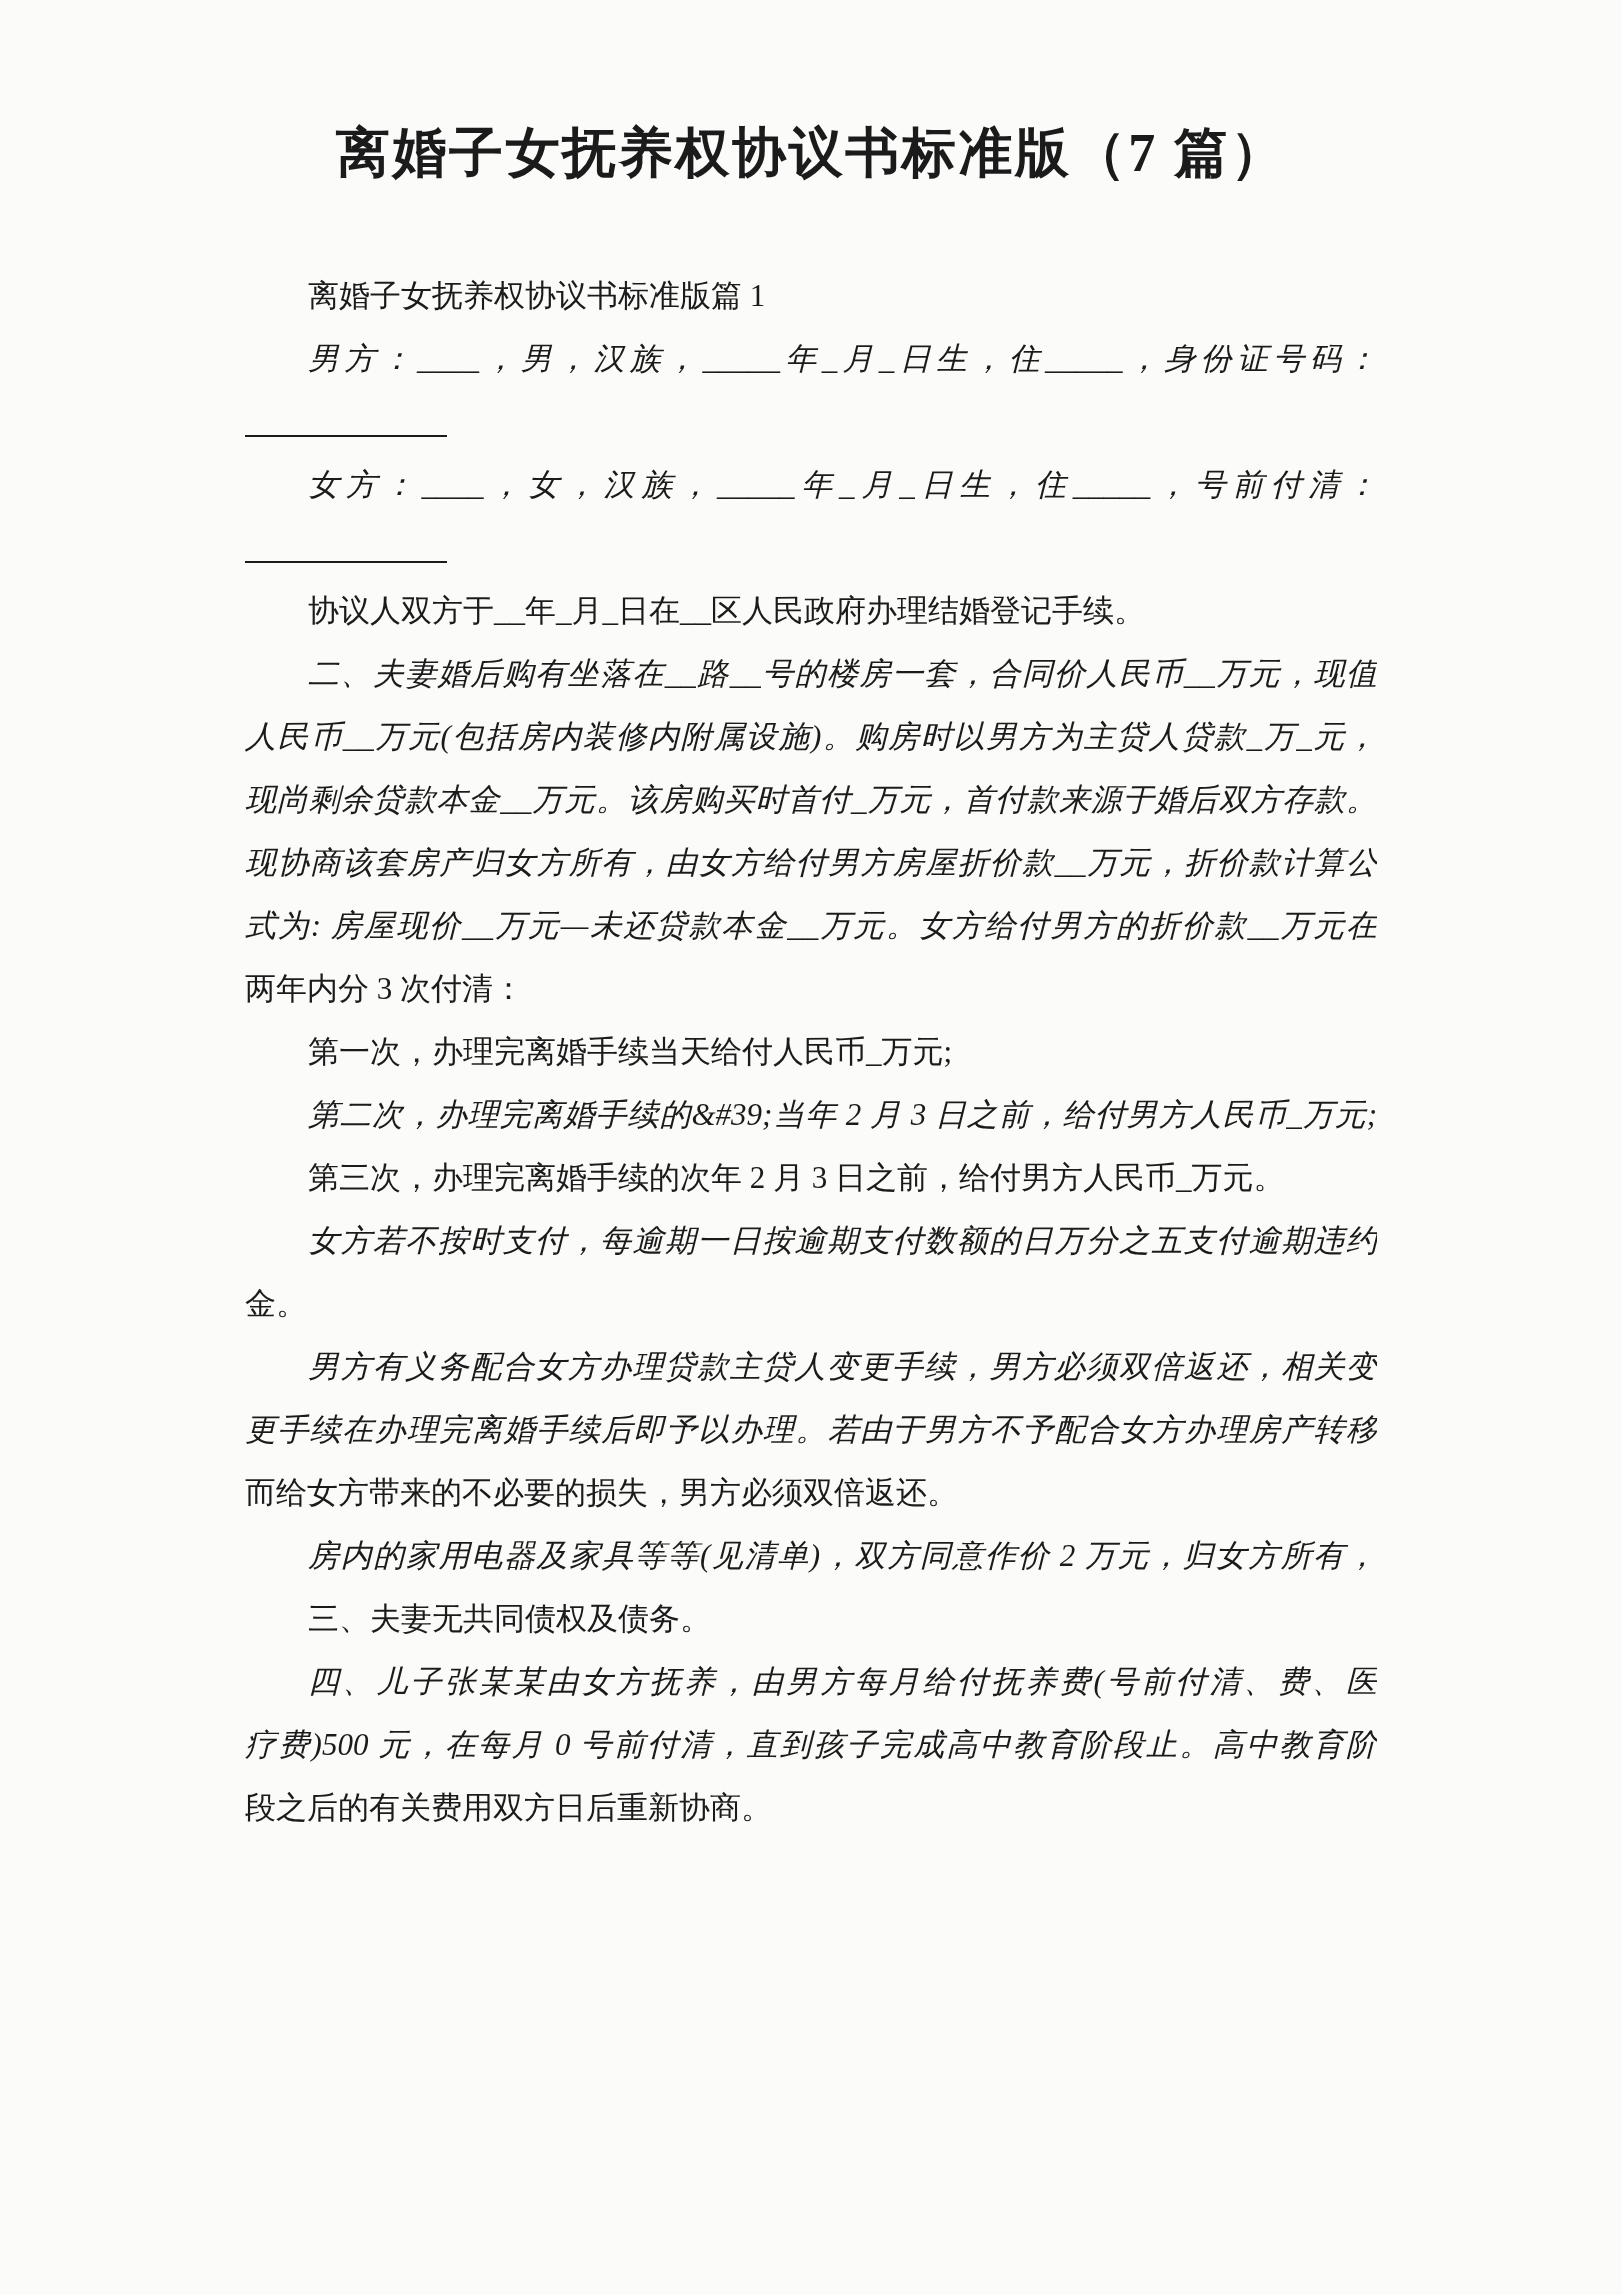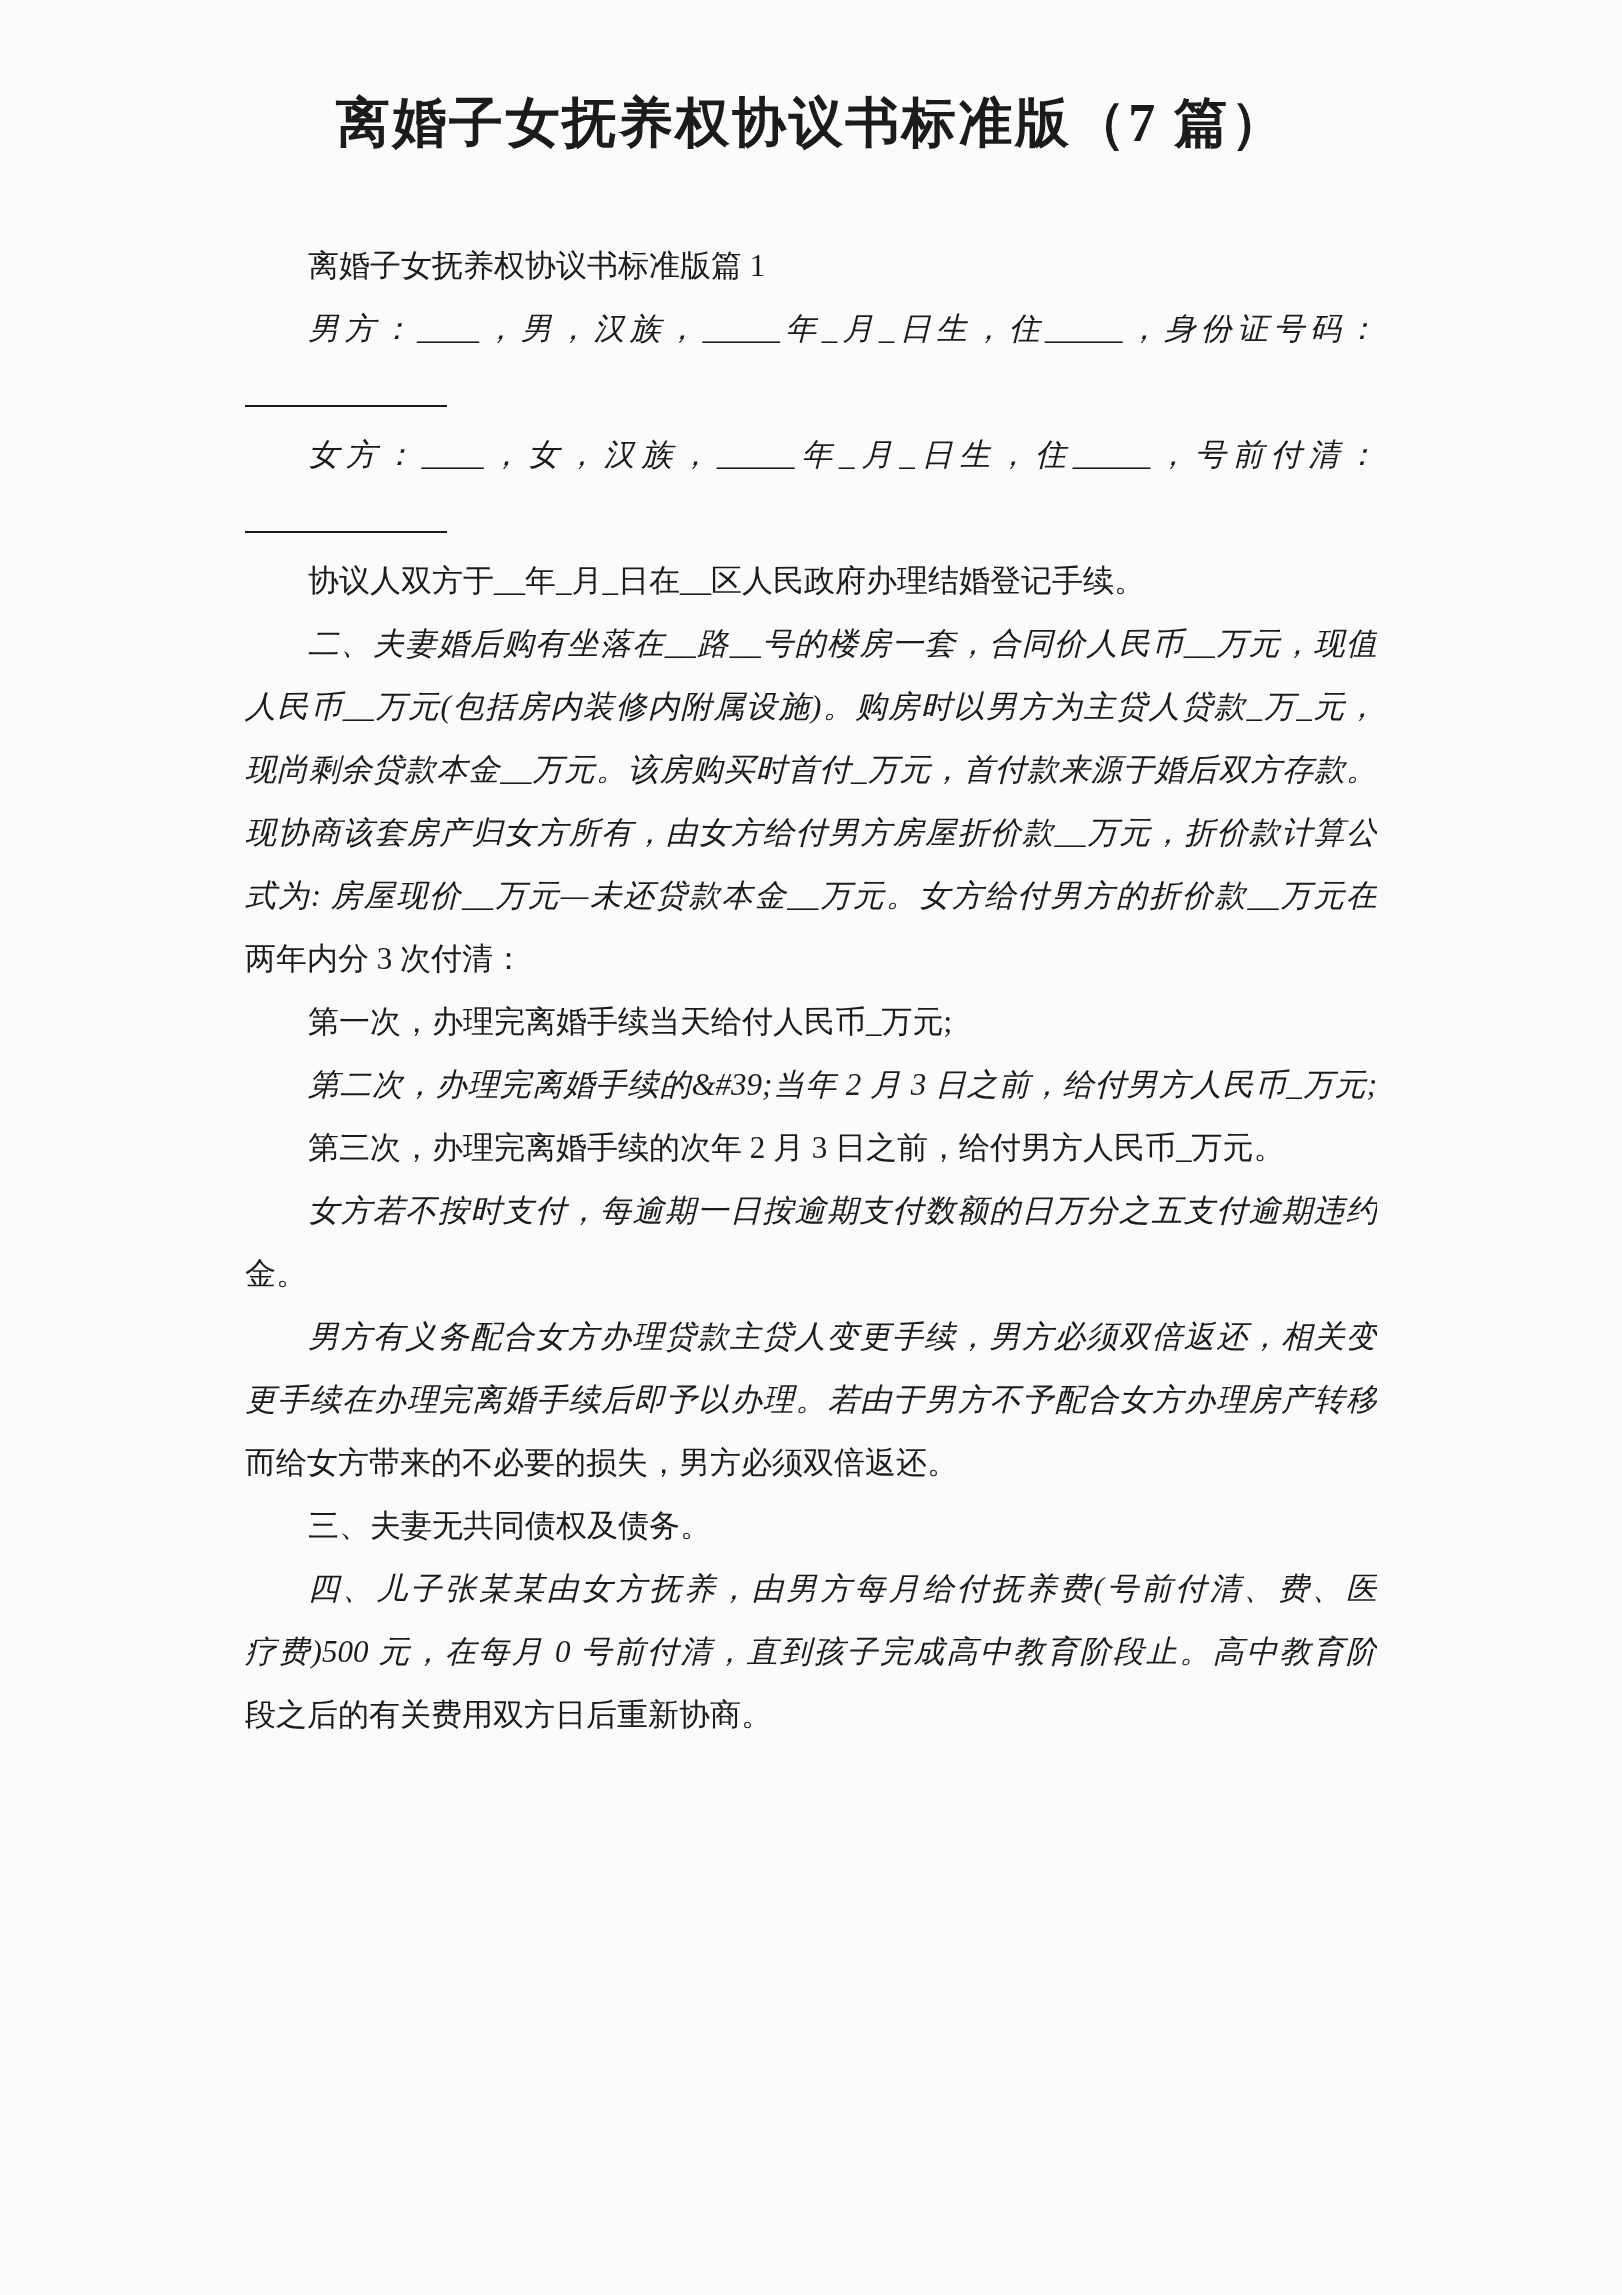--- a/index.html
+++ b/index.html
@@ -11,21 +11,21 @@
     position: relative;
     width: 1623px;
     height: 2295px;
     background: #fbfbfa;
     color: #1b1b1b;
     font-family: "Liberation Serif", "DejaVu Serif", serif;
     overflow: hidden;
   }
   .doc-title {
     margin: 0;
-    padding-top: 90px;
+    padding-top: 120px;
     text-align: center;
     font-size: 54px;
     line-height: 67px;
     font-weight: bold;
     letter-spacing: 2.6px;
     white-space: nowrap;
   }
   .doc-body {
     margin-top: 77px;
     margin-left: 245px;
@@ -74,19 +74,20 @@
       <div class="line fill">式为: 房屋现价__万元—未还贷款本金__万元。女方给付男方的折价款__万元在</div>
       <div class="line">两年内分 3 次付清：</div>
       <div class="line indent">第一次，办理完离婚手续当天给付人民币_万元;</div>
       <div class="line indent fill">第二次，办理完离婚手续的&amp;#39;当年 2 月 3 日之前，给付男方人民币_万元;</div>
       <div class="line indent">第三次，办理完离婚手续的次年 2 月 3 日之前，给付男方人民币_万元。</div>
       <div class="line indent fill">女方若不按时支付，每逾期一日按逾期支付数额的日万分之五支付逾期违约</div>
       <div class="line">金。</div>
       <div class="line indent fill">男方有义务配合女方办理贷款主贷人变更手续，男方必须双倍返还，相关变</div>
       <div class="line fill">更手续在办理完离婚手续后即予以办理。若由于男方不予配合女方办理房产转移</div>
       <div class="line">而给女方带来的不必要的损失，男方必须双倍返还。</div>
+      <div class="line indent fill">房内的家用电器及家具等等(见清单)，双方同意作价 2 万元，归女方所有，</div>
       <div class="line indent">三、夫妻无共同债权及债务。</div>
       <div class="line indent fill">四、儿子张某某由女方抚养，由男方每月给付抚养费(号前付清、费、医</div>
       <div class="line fill">疗费)500 元，在每月 0 号前付清，直到孩子完成高中教育阶段止。高中教育阶</div>
       <div class="line">段之后的有关费用双方日后重新协商。</div>
     </div>
 </div>
 
 
 </body></html>

